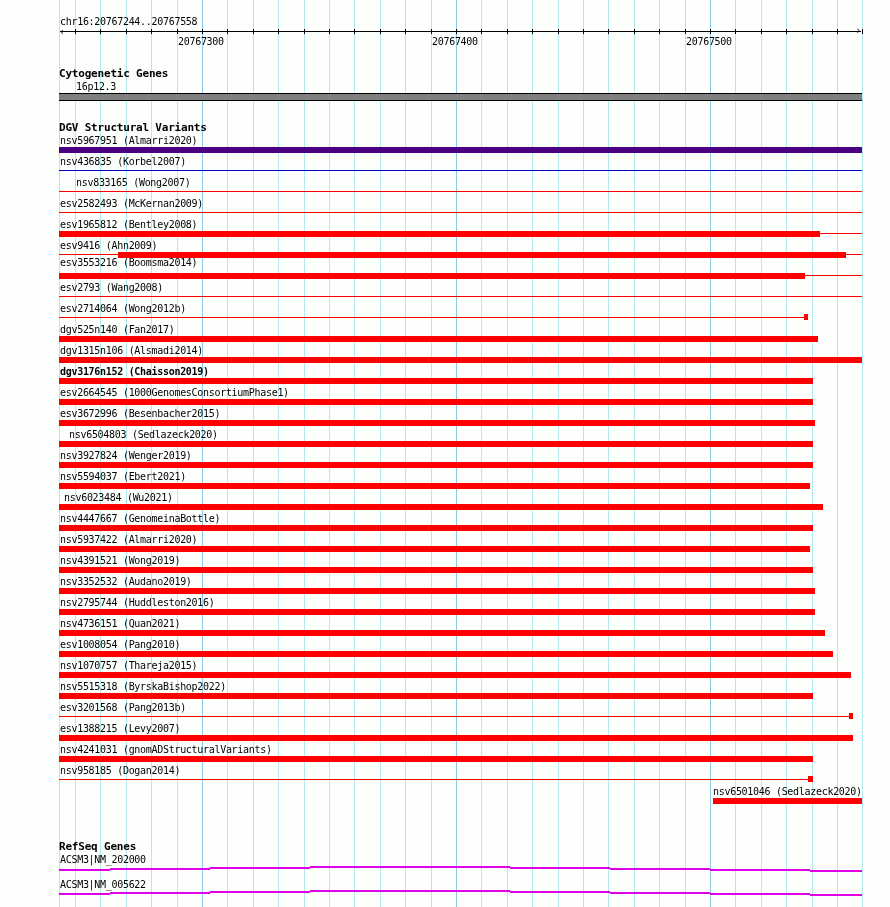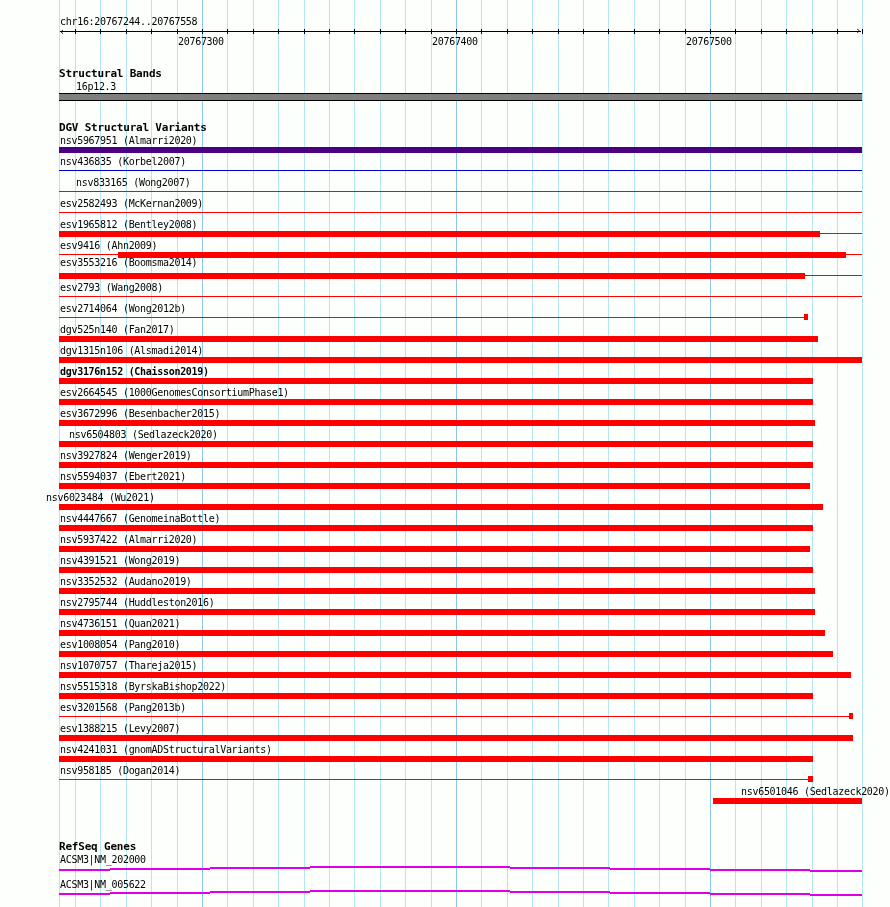--- a/index.html
+++ b/index.html
@@ -97,21 +97,21 @@
         <div class="tick" style="left: 812px;"></div>
         <div class="tick" style="left: 837px;"></div>
         <div class="tick" style="left: 862px;"></div>
       </div>
     <div class="txt" style="left:178px;top:36px;">20767300</div>
     <div class="txt" style="left:432px;top:36px;">20767400</div>
     <div class="txt" style="left:686px;top:36px;">20767500</div>
   </div>
 
   <div>
-    <div class="ttl" style="left:59px;top:68px;">Structural Bands</div>
+    <div class="ttl" style="left:59px;top:68px;">Cytogenetic Genes</div>
     <div class="txt" style="left:76px;top:81px;">16p12.3</div>
     <div class="cyto-band"></div>
   </div>
 
   <div>
     <div class="ttl" style="left:59px;top:122px;">DGV Structural Variants</div>
     <div id="variants">
         <div>
           <div class="txt" style="left: 60px; top: 135px;">nsv5967951 (Almarri2020)</div>
           <div class="thin" style="left: 59px; top: 149px; width: 803px; background: rgb(75, 0, 130);"></div>
@@ -179,21 +179,21 @@
         </div>
         <div>
           <div class="txt" style="left: 60px; top: 450px;">nsv3927824 (Wenger2019)</div>
           <div class="thick" style="left: 59px; top: 462px; width: 754px; background: rgb(255, 0, 0);"></div>
         </div>
         <div>
           <div class="txt" style="left: 60px; top: 471px;">nsv5594037 (Ebert2021)</div>
           <div class="thick" style="left: 59px; top: 483px; width: 751px; background: rgb(255, 0, 0);"></div>
         </div>
         <div>
-          <div class="txt" style="left: 46px; top: 492px;">nsv6023484 (Wu2021)</div>
+          <div class="txt" style="left: 64px; top: 492px;">nsv6023484 (Wu2021)</div>
           <div class="thick" style="left: 59px; top: 504px; width: 764px; background: rgb(255, 0, 0);"></div>
         </div>
         <div>
           <div class="txt" style="left: 60px; top: 513px;">nsv4447667 (GenomeinaBottle)</div>
           <div class="thick" style="left: 59px; top: 525px; width: 754px; background: rgb(255, 0, 0);"></div>
         </div>
         <div>
           <div class="txt" style="left: 60px; top: 534px;">nsv5937422 (Almarri2020)</div>
           <div class="thick" style="left: 59px; top: 546px; width: 751px; background: rgb(255, 0, 0);"></div>
         </div>
@@ -237,21 +237,21 @@
         <div>
           <div class="txt" style="left: 60px; top: 744px;">nsv4241031 (gnomADStructuralVariants)</div>
           <div class="thick" style="left: 59px; top: 756px; width: 754px; background: rgb(255, 0, 0);"></div>
         </div>
         <div>
           <div class="txt" style="left: 60px; top: 765px;">nsv958185 (Dogan2014)</div>
           <div class="thin" style="left: 59px; top: 779px; width: 749px; background: rgb(255, 0, 0);"></div>
           <div class="box" style="left: 808px; top: 776px; width: 5px; background: rgb(255, 0, 0);"></div>
         </div>
       </div>
-    <div class="txt" style="left:713px;top:786px;margin-left:28px;">nsv6501046 (Sedlazeck2020)</div>
+    <div class="txt" style="left:713px;top:786px;">nsv6501046 (Sedlazeck2020)</div>
     <div class="thick" style="left:713px;top:798px;width:149px;background:#ff0000;"></div>
   </div>
 
   <div>
     <div class="ttl" style="left:59px;top:841px;">RefSeq Genes</div>
     <div class="txt" style="left:60px;top:854px;">ACSM3|NM_202000</div>
     <div class="txt" style="left:60px;top:879px;">ACSM3|NM_005622</div>
     <div id="genes">
         <div class="gene-line" style="left: 59px; width: 51px; top: 869px; background: rgb(224, 0, 232);"></div>
         <div class="gene-line" style="left: 110px; width: 100px; top: 868px; background: rgb(224, 0, 232);"></div>

